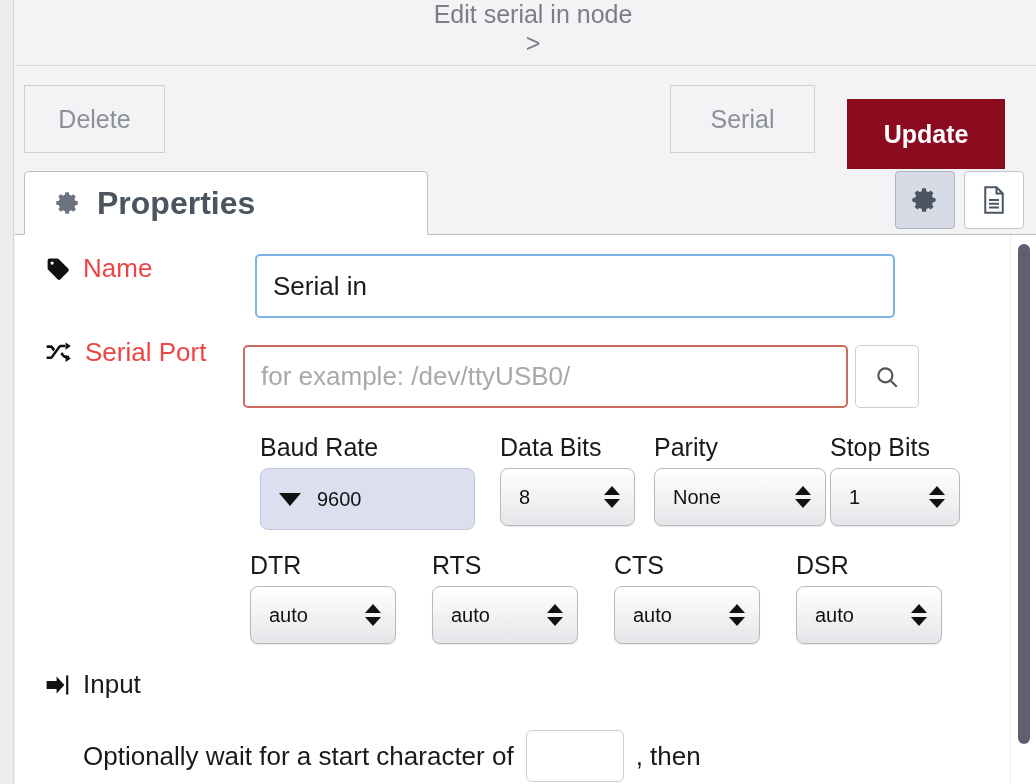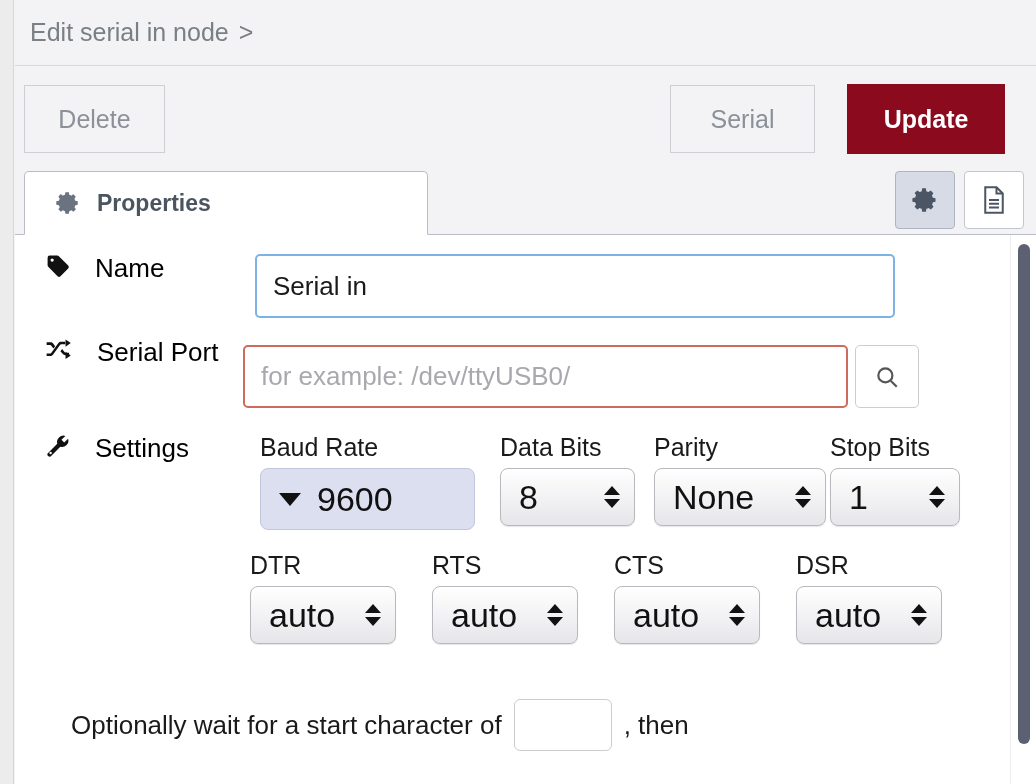--- a/index.html
+++ b/index.html
@@ -43,20 +43,21 @@
     left: 15px;
     top: 0;
     right: 0;
     height: 66px;
     background: #f3f3f5;
     border-bottom: 1px solid #d9d9dc;
     box-sizing: border-box;
     display: flex;
     align-items: center;
     padding-left: 15px;
+    flex-direction: column;
   }
   .crumb-prev {
     font-size: 25px;
     color: #7a7f86;
     white-space: nowrap;
   }
   .crumb-sep {
     font-size: 25px;
     color: #7a7f86;
     margin: 0 10px;
@@ -102,21 +103,21 @@
     height: 68px;
   }
   .btn-cancel {
     left: 655px;
     top: 18px;
     width: 145px;
     height: 68px;
   }
   .btn-update {
     left: 832px;
-    top: 17px;
+    top: 32px;
     width: 158px;
     height: 70px;
     background: #8b0a1e;
     border: 1px solid #8b0a1e;
     color: #ffffff;
     font-weight: bold;
   }
 
   
   .tab-strip {
@@ -145,21 +146,21 @@
     background: #ffffff;
     border: 1px solid #b9bcc6;
     border-bottom: 1px solid #ffffff;
     border-radius: 5px 5px 0 0;
     display: flex;
     align-items: center;
     padding-left: 30px;
     cursor: pointer;
   }
   .tab-label {
-    font-size: 23px;
+    font-size: 32px;
     font-weight: bold;
     color: #4b5560;
     margin-left: 16px;
   }
   .tab-icon-btn {
     position: absolute;
     top: 6px;
     width: 60px;
     height: 58px;
     box-sizing: border-box;
@@ -198,24 +199,24 @@
   }
 
   
   .row {
     position: absolute;
     display: flex;
     align-items: center;
   }
   .row-label {
     display: flex;
+    align-items: center;
     font-size: 26px;
-    color: #000000;
+    color: #ef4444;
     white-space: nowrap;
-    gap: 12px;
   }
   .row-label .lbl-text { margin-left: 12px; }
 
   .row-name      { left: 30px; top: 18px; }
   .row-port      { left: 30px; top: 102px; }
   .row-settings  { left: 30px; top: 198px; }
 
   .text-input {
     box-sizing: border-box;
     font-family: "Liberation Sans", sans-serif;
@@ -279,21 +280,21 @@
   }
   .sel {
     box-sizing: border-box;
     position: relative;
     height: 58px;
     border-radius: 8px;
     border: 1px solid #b8b8bf;
     background: linear-gradient(#ffffff, #e6e6ea);
     display: flex;
     align-items: center;
-    font-size: 34px;
+    font-size: 20px;
     color: #111;
     cursor: pointer;
     user-select: none;
     box-shadow: 0 1px 1px rgba(0,0,0,0.10);
   }
   .sel .val {
     padding-left: 18px;
     white-space: nowrap;
   }
   .sel .spin {
@@ -352,21 +353,21 @@
   }
   .section-head {
     display: flex;
     align-items: center;
     font-size: 26px;
     color: #1a1a1a;
   }
   .section-head .lbl-text { margin-left: 12px; }
   .start-char-row {
     margin-top: 30px;
-    margin-left: 26px;
+    margin-left: 38px;
     display: flex;
     align-items: center;
     font-size: 26px;
     color: #1a1a1a;
   }
   .start-char-input {
     width: 98px;
     height: 52px;
     box-sizing: border-box;
     margin: 0 12px;
@@ -485,30 +486,20 @@
       <input class="text-input input-port" type="text" placeholder="for example: /dev/ttyUSB0/" style="">
       <div class="search-btn">
         <span>
           <svg width="26" height="26" viewBox="0 0 24 24" fill="none" stroke="#555" stroke-width="2">
             <circle cx="10.5" cy="10.5" r="6.5"></circle>
             <path d="M15.4 15.4 21 21"></path>
           </svg>
         </span>
       </div>
 
-      <div class="row row-settings">
-        <span class="row-label">
-          <span>
-            <svg width="26" height="26" viewBox="0 0 24 24" fill="#111">
-              <path d="M21.3 5.2l-3.6 3.6-2.5-2.5 3.6-3.6a6 6 0 0 0-7.5 7.3L3.1 18.2a2 2 0 1 0 2.8 2.8l8.2-8.2a6 6 0 0 0 7.2-7.6zM5.2 19.6a1.1 1.1 0 1 1 0-2.2 1.1 1.1 0 0 1 0 2.2z"></path>
-            </svg>
-          </span>
-          <span class="lbl-text">Settings</span>
-        </span>
-      </div>
 
       <div class="settings-grid">
 
         <div class="field f-baud">
           <span class="field-label">Baud Rate</span>
           <div class="sel sel-combo">
             <span class="caret"></span>
             <span class="val">9600</span>
           </div>
         </div>
@@ -586,20 +577,29 @@
             <span class="spin">
                 <i class="up"></i>
                 <i class="dn"></i>
               </span>
           </div>
         </div>
 
       </div>
 
       <div class="input-section">
+        <div class="section-head">
+          <span>
+            <svg width="26" height="24" viewBox="0 0 24 22" fill="#111">
+              <path d="M1.5 7.3h9.2V3.1l7.2 7.9-7.2 7.9v-4.2H1.5z"></path>
+              <path d="M19.5 2.2h2v17.6h-2z"></path>
+            </svg>
+          </span>
+          <span class="lbl-text">Input</span>
+        </div>
         <div class="start-char-row">
           <span>Optionally wait for a start character of</span>
           <input class="start-char-input" type="text" value="" style="">
           <span>, then</span>
         </div>
       </div>
 
     </div>
 
     <div class="scroll-track">

